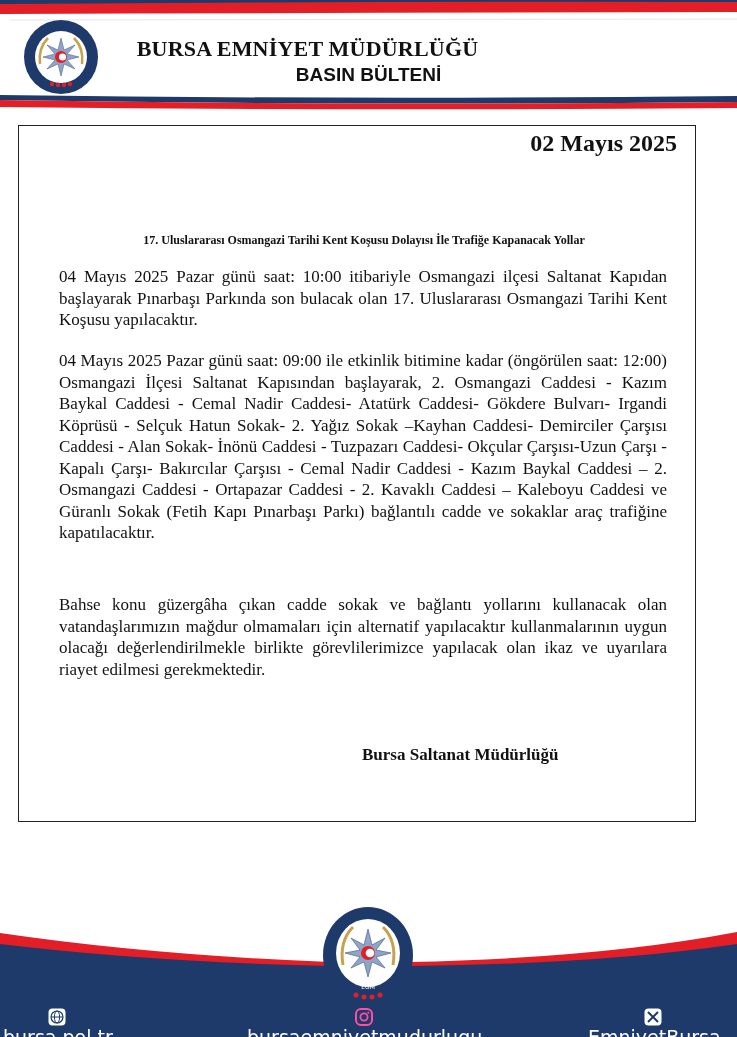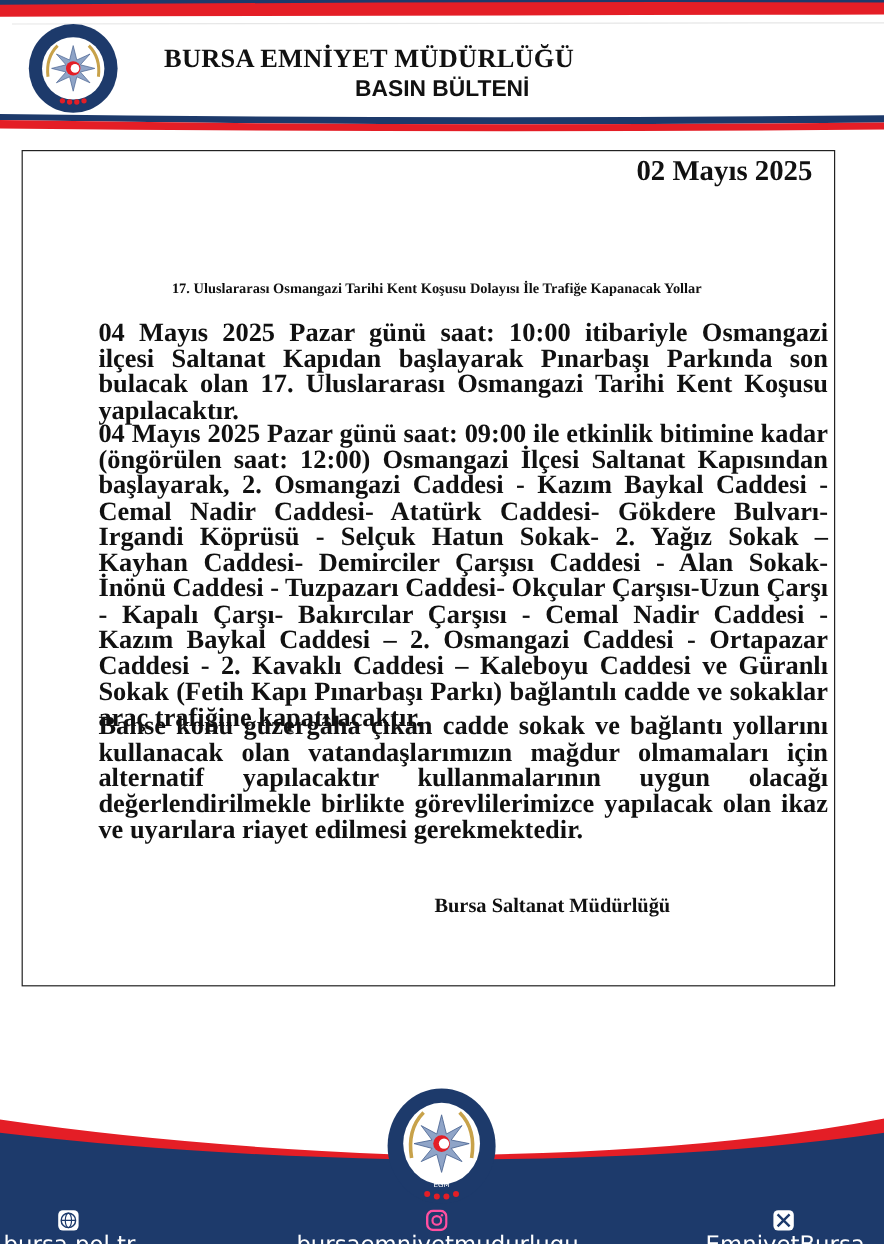--- a/index.html
+++ b/index.html
@@ -30,22 +30,22 @@
   }
   .date {
     position: absolute; right: 18px; top: 4px;
     font-weight: bold; font-size: 24px;
   }
   .title {
     position: absolute; left: 40px; width: 610px; top: 58px; text-align: center;
     font-weight: bold; font-size: 12px; line-height: 22px; margin-top: 45px;
   }
   .para {
-    position: absolute; left: 63px; width: 608px;
-    font-size: 22px; line-height: 21.5px; text-align: justify; font-weight: bold;
+    position: absolute; left: 40px; width: 608px;
+    font-size: 17px; line-height: 21.5px; text-align: justify;
   }
   .p1 { top: 140px; }
   .p2 { top: 224px; }
   .p3 { top: 468px; }
   .closing { position: absolute; left: 57px; top: 577px; font-size: 17px; }
   .signature { position: absolute; left: 343px; top: 619px; font-weight: bold; font-size: 17px; }
 
   
   .footer { position: absolute; left: 0; top: 880px; width: 737px; height: 157px; }
   .footer svg.fbands { position: absolute; left: 0; top: 0; }

